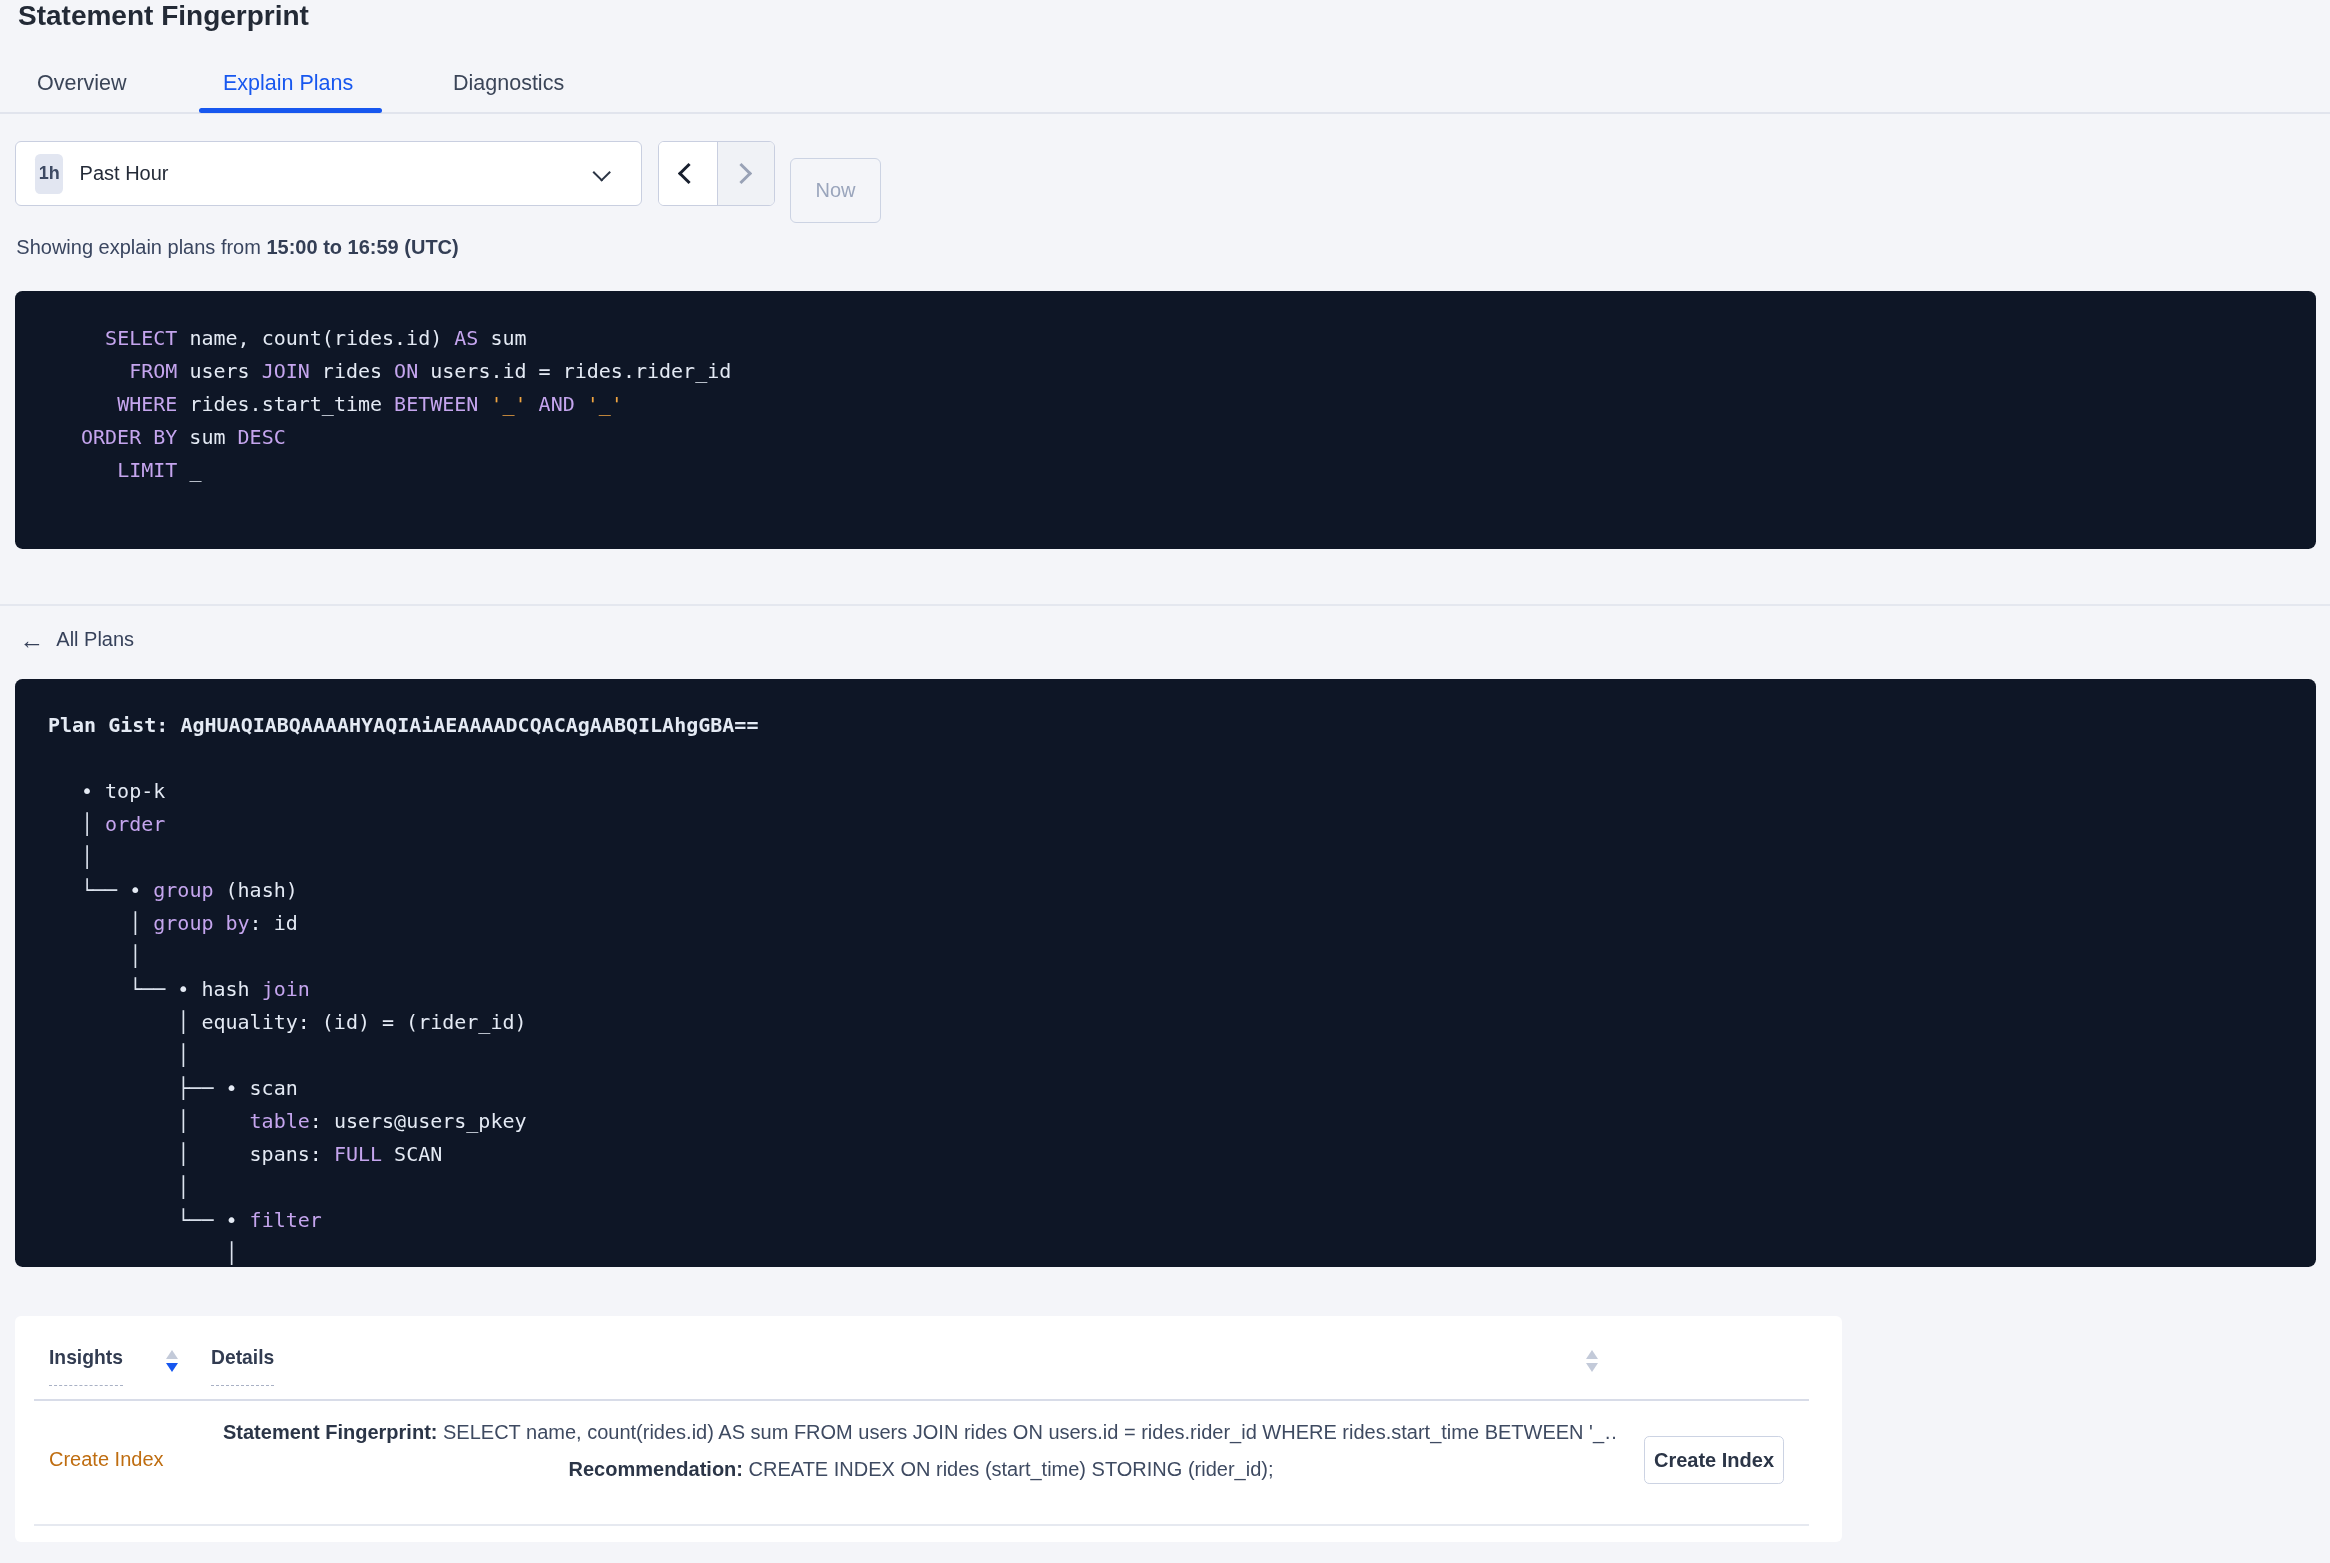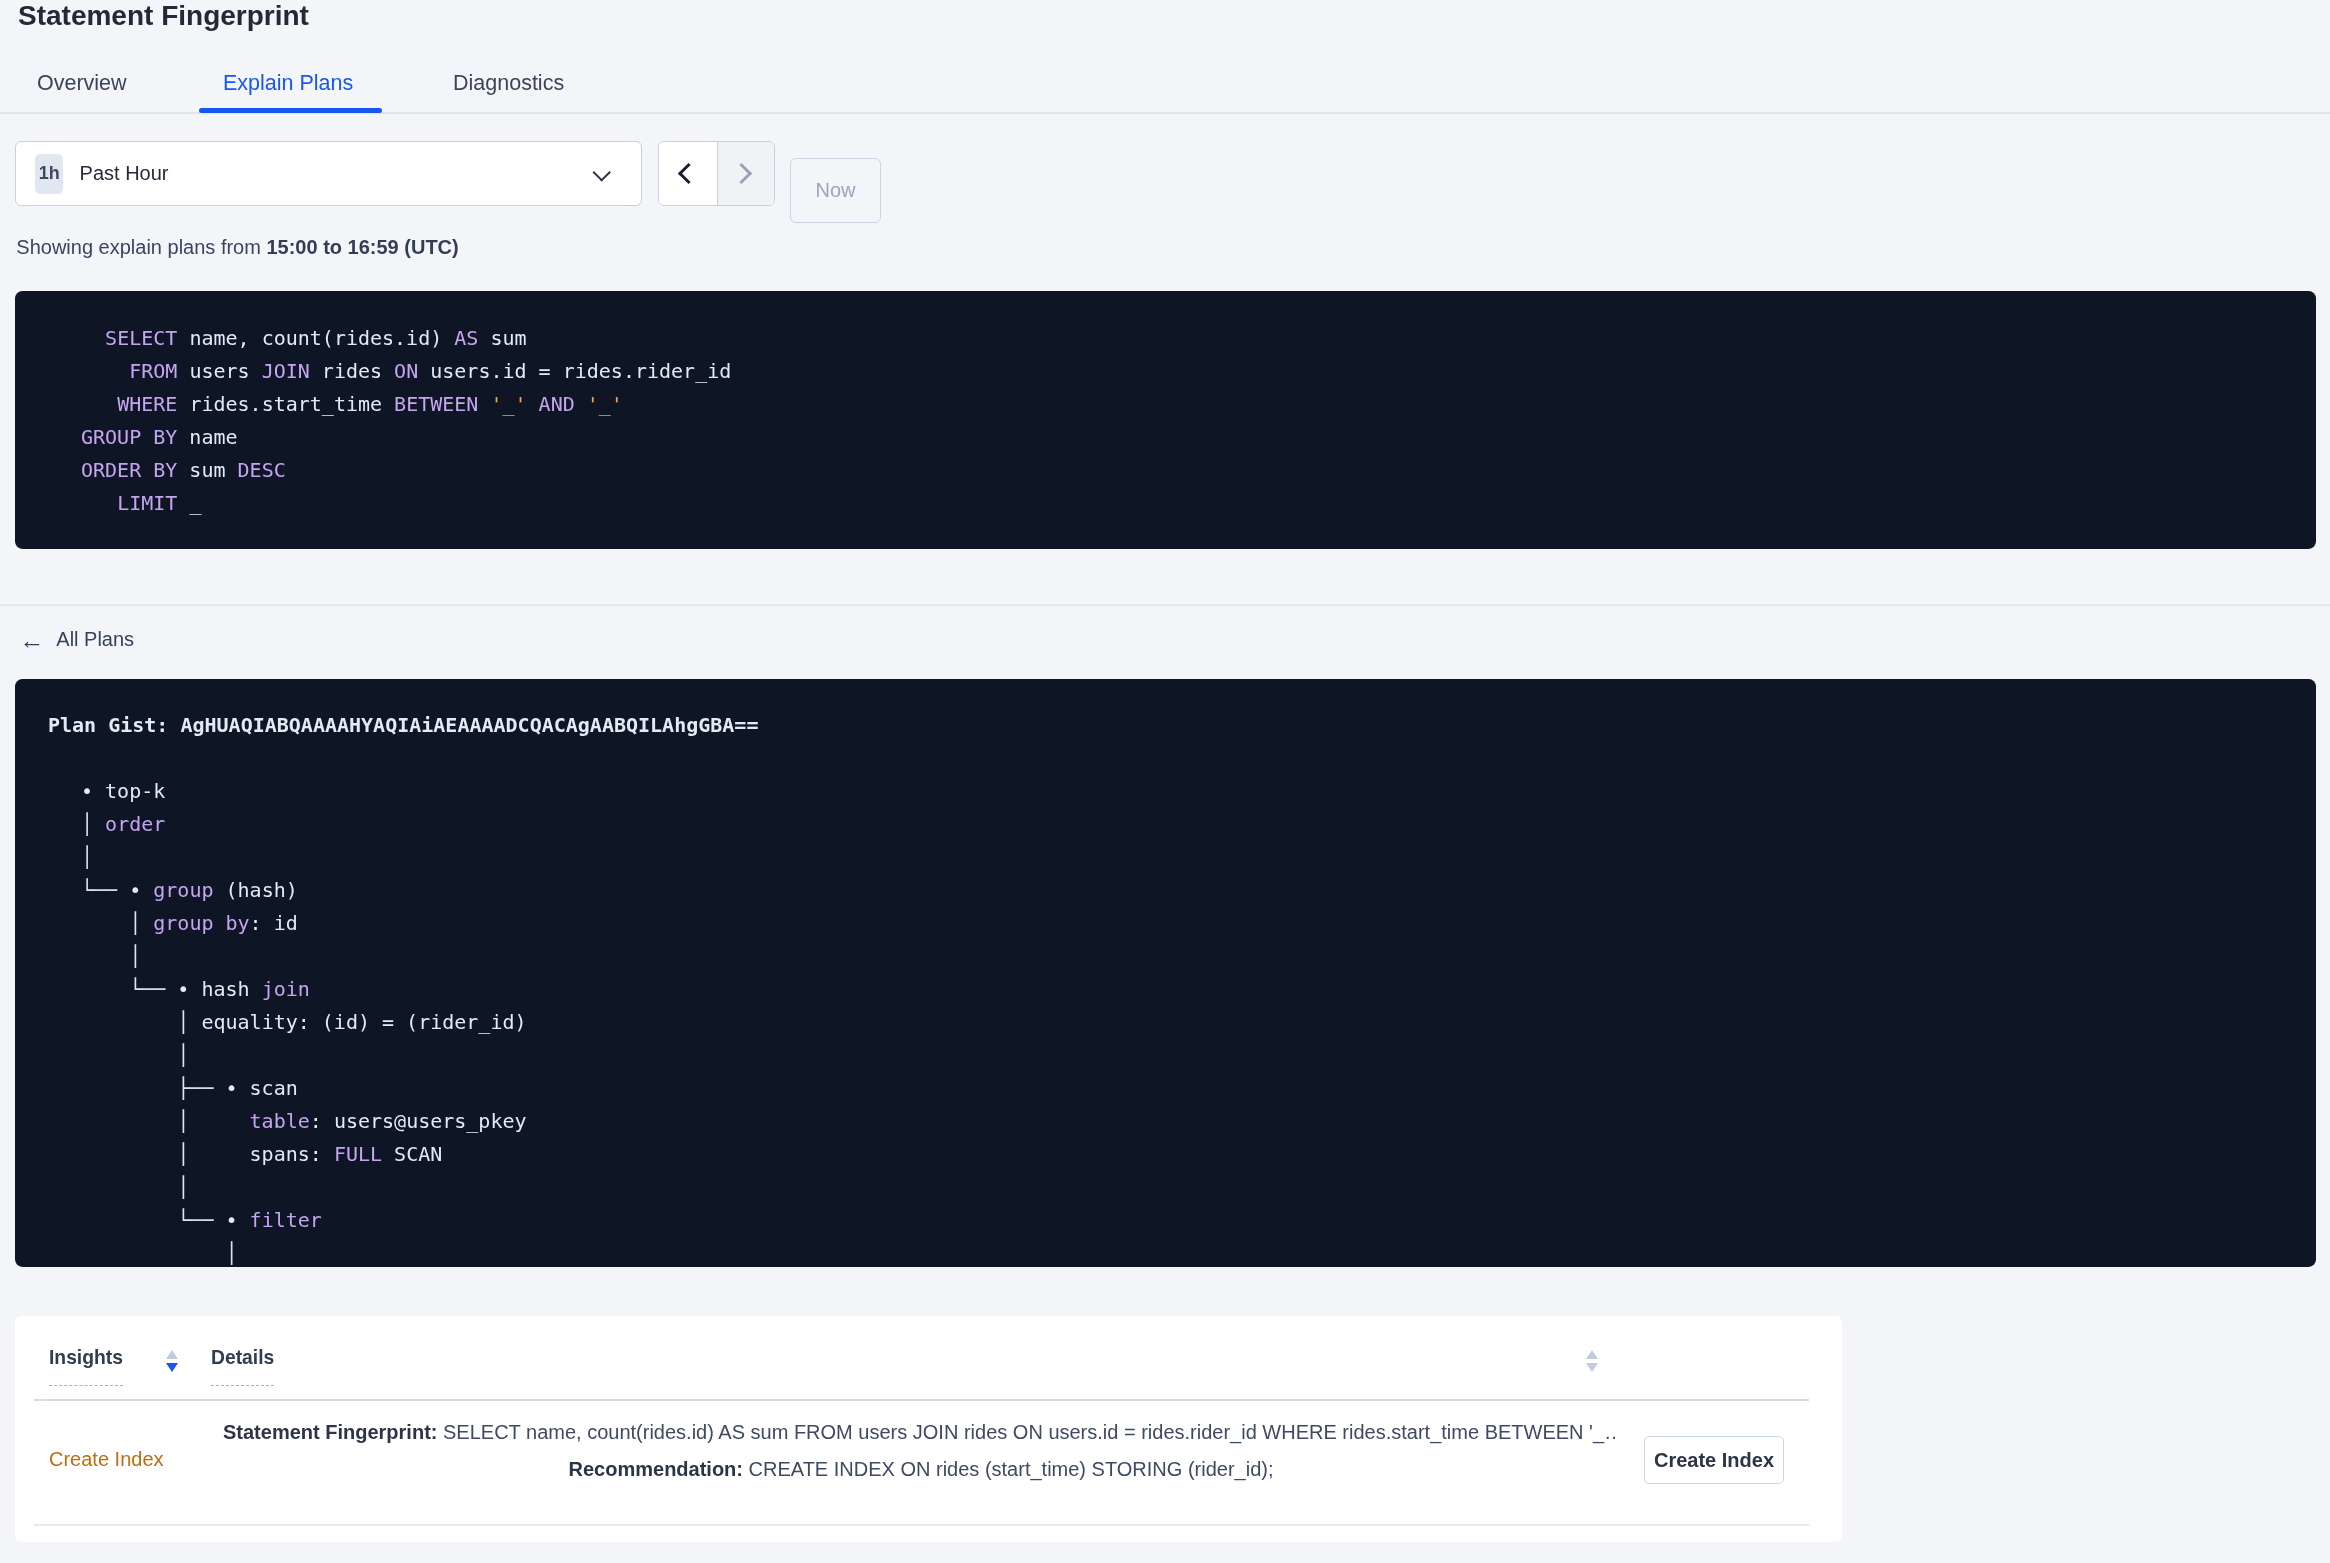--- a/index.html
+++ b/index.html
@@ -147,21 +147,20 @@
   <button class="now-btn">Now</button>
 
   <div class="showing">
     <span>Showing explain plans from </span><strong>15:00 to 16:59 (UTC)</strong>
   </div>
 
   <div class="code-block sql-block">
       <div class="code-line"><span class="tok-p">  </span><span class="tok-k">SELECT</span><span class="tok-p"> name, count(rides.id) </span><span class="tok-k">AS</span><span class="tok-p"> sum</span></div>
       <div class="code-line"><span class="tok-p">    </span><span class="tok-k">FROM</span><span class="tok-p"> users </span><span class="tok-k">JOIN</span><span class="tok-p"> rides </span><span class="tok-k">ON</span><span class="tok-p"> users.id = rides.rider_id</span></div>
       <div class="code-line"><span class="tok-p">   </span><span class="tok-k">WHERE</span><span class="tok-p"> rides.start_time </span><span class="tok-k">BETWEEN</span><span class="tok-p"> </span><span class="tok-s">'_'</span><span class="tok-p"> </span><span class="tok-k">AND</span><span class="tok-p"> </span><span class="tok-s">'_'</span></div>
-      <div class="code-line"><span class="tok-k">GROUP BY</span><span class="tok-p"> name</span></div>
       <div class="code-line"><span class="tok-k">ORDER BY</span><span class="tok-p"> sum </span><span class="tok-k">DESC</span></div>
       <div class="code-line"><span class="tok-p">   </span><span class="tok-k">LIMIT</span><span class="tok-p"> _</span></div>
     </div>
 
   <div class="divider"></div>
 
   <a class="all-plans">
     <span class="back-arrow">←</span>
     <span>All Plans</span>
   </a>

